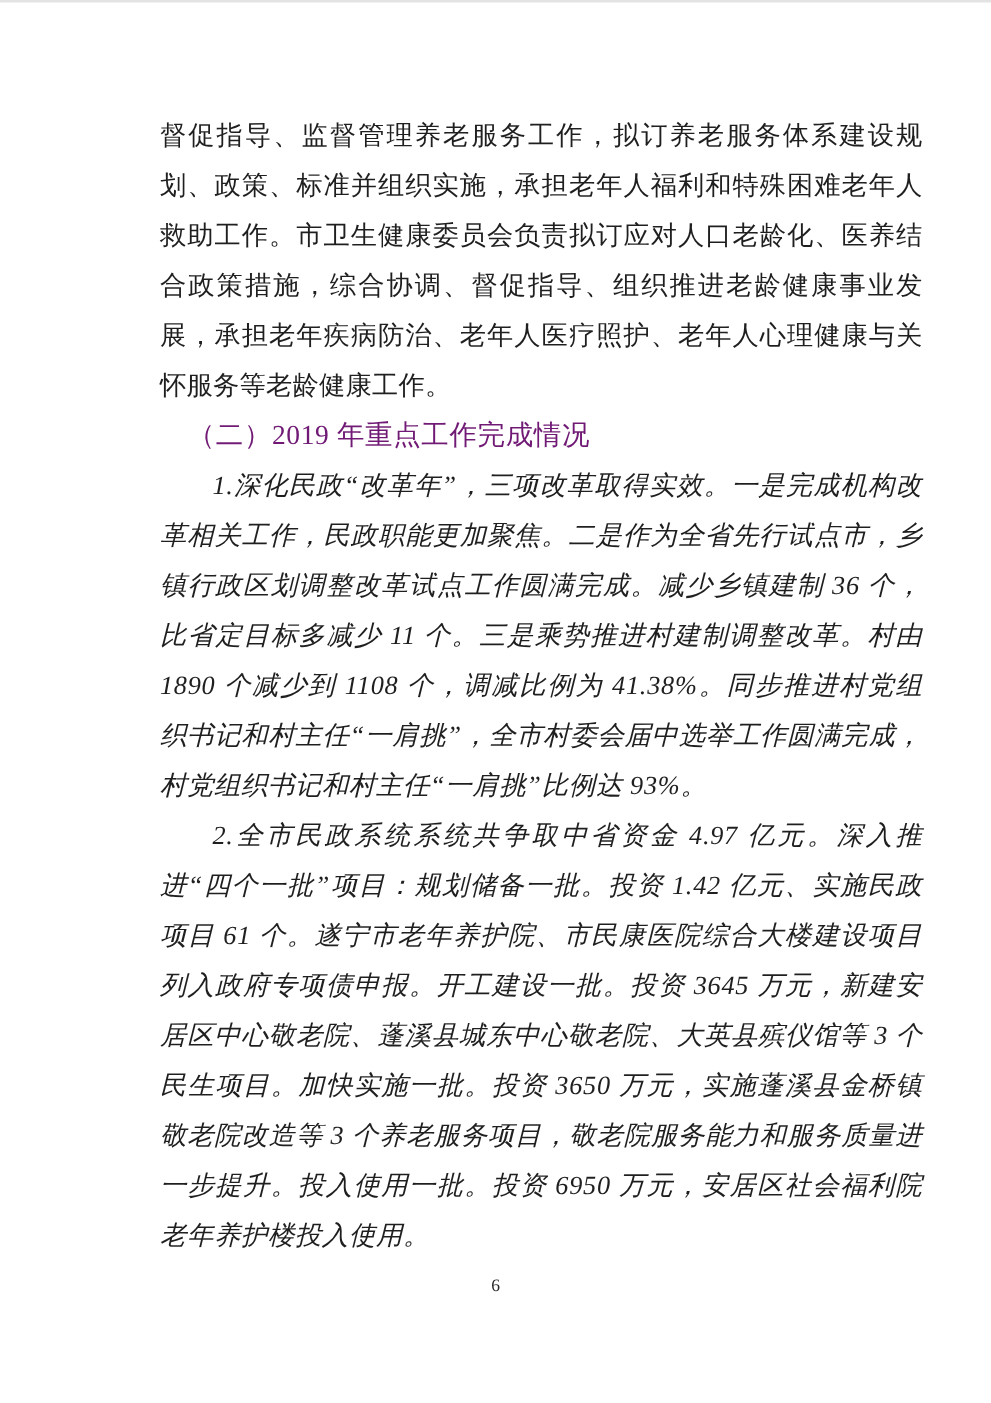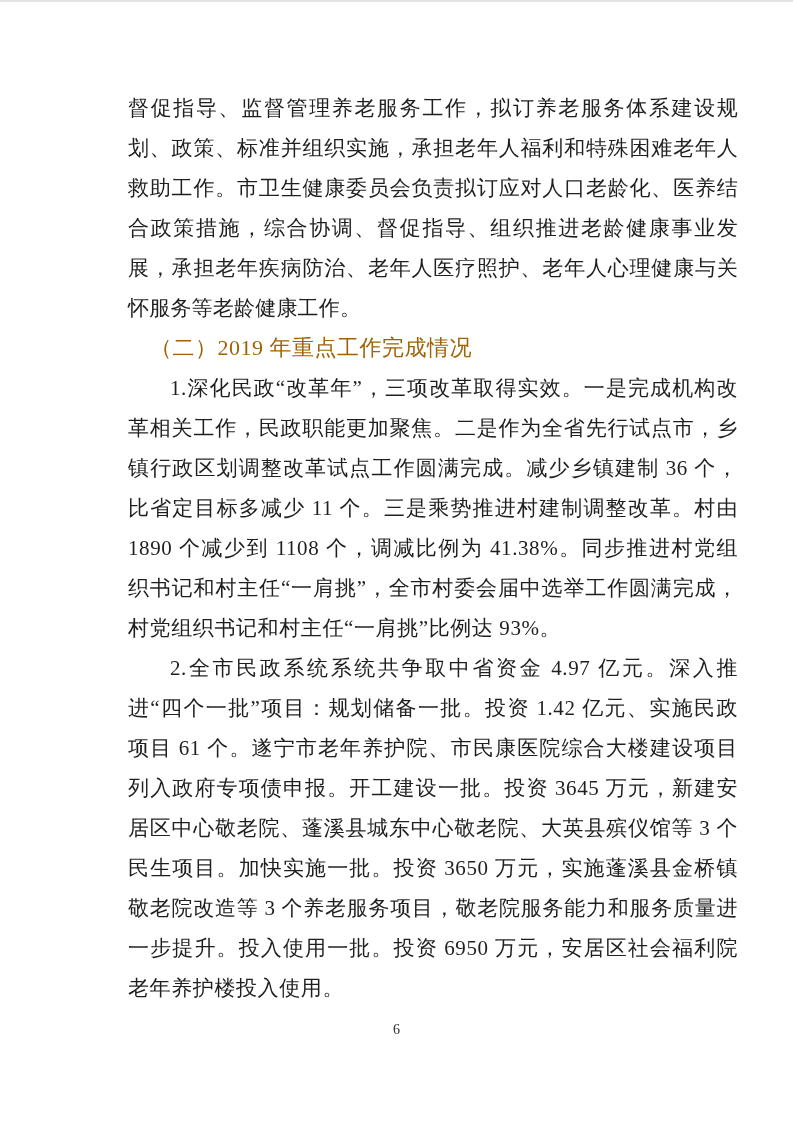--- a/index.html
+++ b/index.html
@@ -40,28 +40,29 @@
     text-align: justify;
     text-justify: inter-character;
     font-weight: normal;
     word-break: break-all;
   }
   .para-body {
     letter-spacing: 0.2px;
   }
   .section-heading {
     font-weight: bold;
-    color: #a16207;
+    color: #701a75;
     font-size: 22px !important;
     text-indent: 1em;
     letter-spacing: 0.5px;
   }
   .para-kai {
     text-indent: 2em;
     letter-spacing: 0.6px;
+    font-style: italic;
   }
   .page-number {
     position: absolute;
     top: 1020px;
     left: 0;
     width: 100%;
     text-align: center;
     font-size: 14px;
     line-height: 20px;
     color: #2a2a2a;

